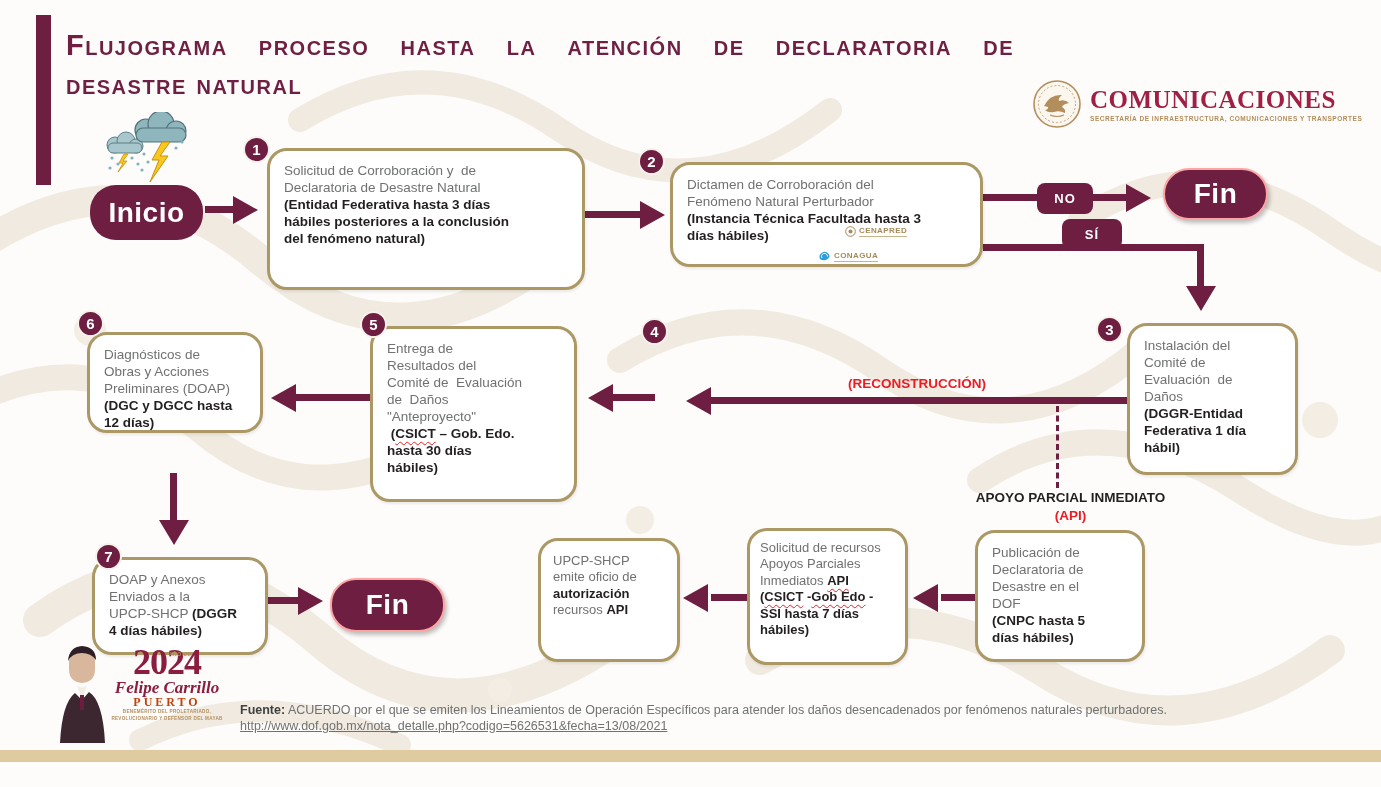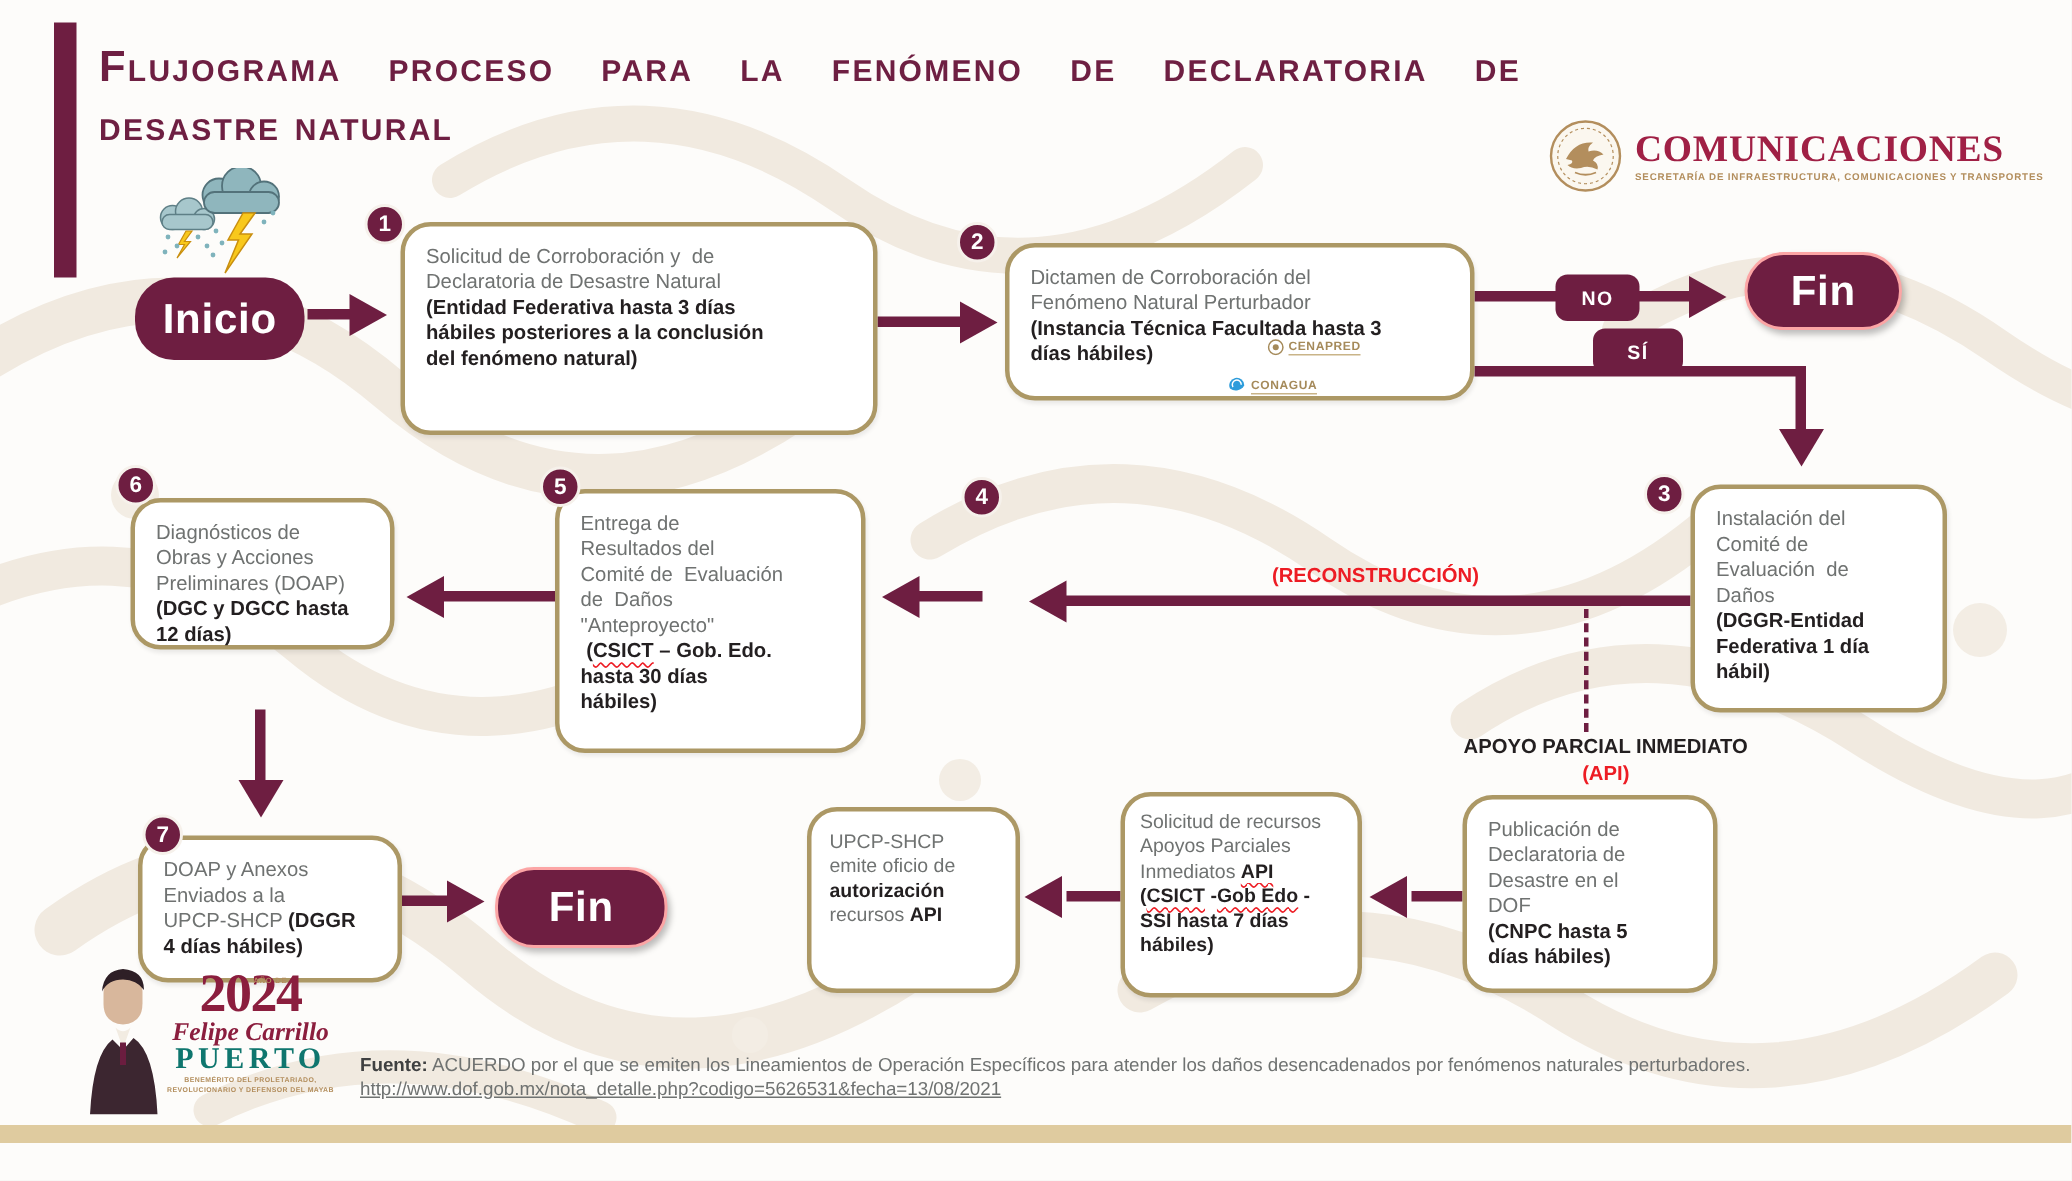--- a/index.html
+++ b/index.html
@@ -47,30 +47,30 @@
   .shaft-v{position:absolute; width:7px; background:var(--maroon); z-index:1;}
   .ah{position:absolute; width:0; height:0; z-index:1;}
   .ah-r{border-top:14px solid transparent; border-bottom:14px solid transparent; border-left:25px solid var(--maroon);}
   .ah-l{border-top:14px solid transparent; border-bottom:14px solid transparent; border-right:25px solid var(--maroon);}
   .ah-d{border-left:15px solid transparent; border-right:15px solid transparent; border-top:25px solid var(--maroon);}
   .dash-v{position:absolute; width:0; border-left:3px dashed var(--maroon); z-index:1;}
 
   .lbl-red{position:absolute; color:var(--red); font-weight:700; font-size:13.5px; z-index:2;}
   .lbl-dark{position:absolute; color:var(--text-dark); font-weight:700; font-size:13.5px; z-index:2; text-align:center;}
 
-  .orgrow{position:absolute; display:flex; align-items:flex-end; gap:3px; z-index:3;}
+  .orgrow{position:absolute; display:flex; align-items:center; gap:3px; z-index:3;}
   .orgname{font-size:8px; font-weight:700; color:#A58A5A; letter-spacing:.4px;}
   .orgname u{display:block; height:2px; border-bottom:1px solid #C9B488; text-decoration:none; font-size:3.5px; overflow:hidden; color:#C9B488;}
 
   .footer-logo{position:absolute; left:58px; top:645px; display:flex; z-index:2;}
   .fl-text{display:flex; flex-direction:column; align-items:center; margin-left:2px;}
   .yr{position:relative; font-weight:700; font-size:36px; letter-spacing:-1px; color:#8B1E3E; line-height:.95; font-family:"Liberation Serif",serif;}
   .anode{position:absolute; top:7px; left:36px; font-size:5px; letter-spacing:.5px; color:var(--gold-dark); font-family:"Liberation Sans",sans-serif; font-weight:700;}
   .script{font-family:"Liberation Serif",serif; font-style:italic; font-weight:700; font-size:17px; color:#8B1E3E; line-height:1;}
-  .puerto{font-family:"Liberation Serif",serif; font-weight:700; font-size:20px; letter-spacing:3px; color:#0f766e; line-height:1.05;}
+  .puerto{font-family:"Liberation Serif",serif; font-weight:700; font-size:12px; letter-spacing:3px; color:#c2410c; line-height:1.05;}
   .slogan{font-size:4.6px; font-weight:700; color:var(--gold-dark); text-align:center; width:118px; line-height:1.5; letter-spacing:.3px;}
 
   .fuente{position:absolute; left:240px; top:703px; width:1075px; font-size:12.5px;
           color:var(--text-gray); line-height:1.25; z-index:2;}
   .fuente b{color:#3F4041;margin-top:32px;}
   .fuente a{color:inherit; text-decoration:underline;}
 
   .bottom-bar{position:absolute; left:0; top:750px; width:100%; height:12px; background:var(--beige-bar); z-index:2;}
 </style>
 </head>
@@ -96,21 +96,21 @@
       <circle cx="1320" cy="420" r="18"></circle>
         <circle cx="500" cy="690" r="12"></circle>
     </g>
   </svg>
 
   <div class="layer">
 
     <div class="accent-bar"></div>
 
     <h1 class="title">
-      <span class="l1">Flujograma proceso para la fenómeno de declaratoria de</span>
+      <span class="l1">Flujograma proceso hasta la atención de declaratoria de</span>
       <span class="l2">desastre natural</span>
     </h1>
 
     <div class="brand">
       <svg width="50" height="50" viewBox="0 0 50 50">
         <circle cx="25" cy="25" r="23" fill="#FBF7EF" stroke="#B38E5D" stroke-width="1.6"></circle>
         <circle cx="25" cy="25" r="18.5" fill="none" stroke="#B38E5D" stroke-width="0.8" stroke-dasharray="2 2"></circle>
         <path d="M12 27 Q18 15 30 16 Q26 19 27 22 Q33 20 37 24 Q31 25 30 28 Q34 30 33 34 Q27 31 22 33 Q16 34 13 31 Q17 30 16 28 Z" fill="#B38E5D"></path>
         <path d="M18 36 Q25 39 32 36" stroke="#B38E5D" stroke-width="1.2" fill="none"></path>
       </svg>

